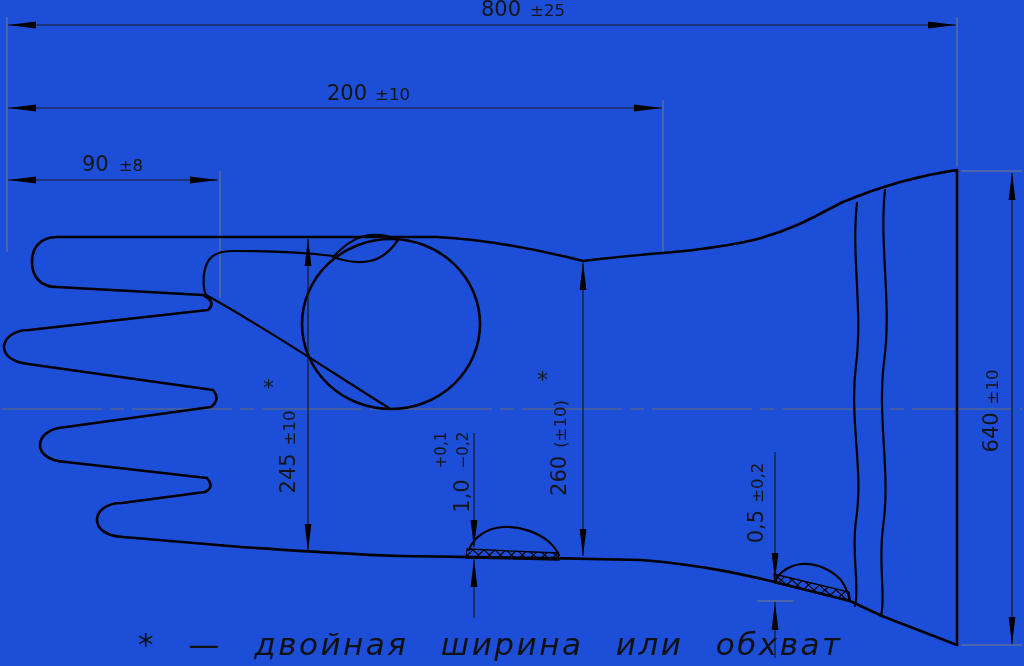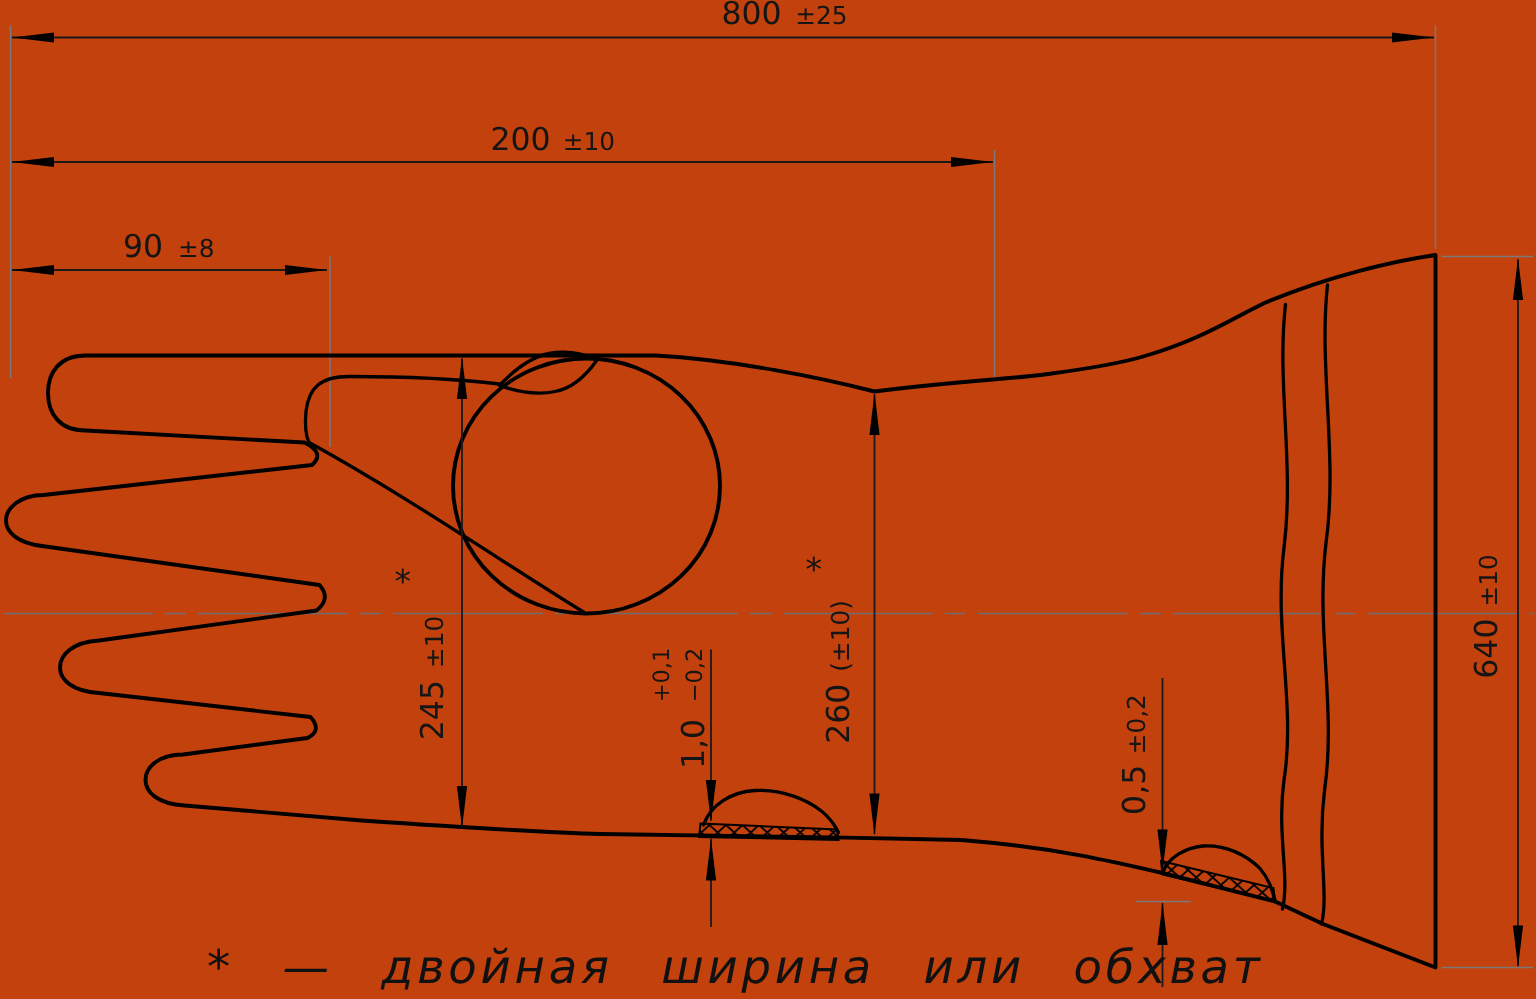--- a/index.html
+++ b/index.html
@@ -1,16 +1,16 @@
 <!DOCTYPE html>
 <html><head>
 <meta charset="utf-8">
 <style>
   html,body{margin:0;padding:0;background:#ffffff;}
-  .stage{position:relative;width:1024px;height:666px;background:#c2410c;overflow:hidden;}
+  .stage{position:relative;width:1024px;height:666px;background:#1d4ed8;overflow:hidden;}
   svg{display:block;}
   .outline{fill:none;stroke:#000;stroke-width:2.6;stroke-linejoin:round;stroke-linecap:round;}
   .outline2{fill:none;stroke:#000;stroke-width:2.2;stroke-linejoin:round;stroke-linecap:round;}
   .dimline{fill:none;stroke:#1a1a1a;stroke-width:1.2;}
   .extline{fill:none;stroke:#7a7a7a;stroke-width:1;}
   .cline{fill:none;stroke:#6e6e6e;stroke-width:1.1;}
   .arrow{fill:#000;stroke:none;}
   .dimtext{font-family:"DejaVu Sans",sans-serif;font-size:21px;fill:#151515;letter-spacing:0px;}
   .tol{font-size:16.5px;}
   .tolsmall{font-family:"DejaVu Sans",sans-serif;font-size:15px;fill:#151515;}

